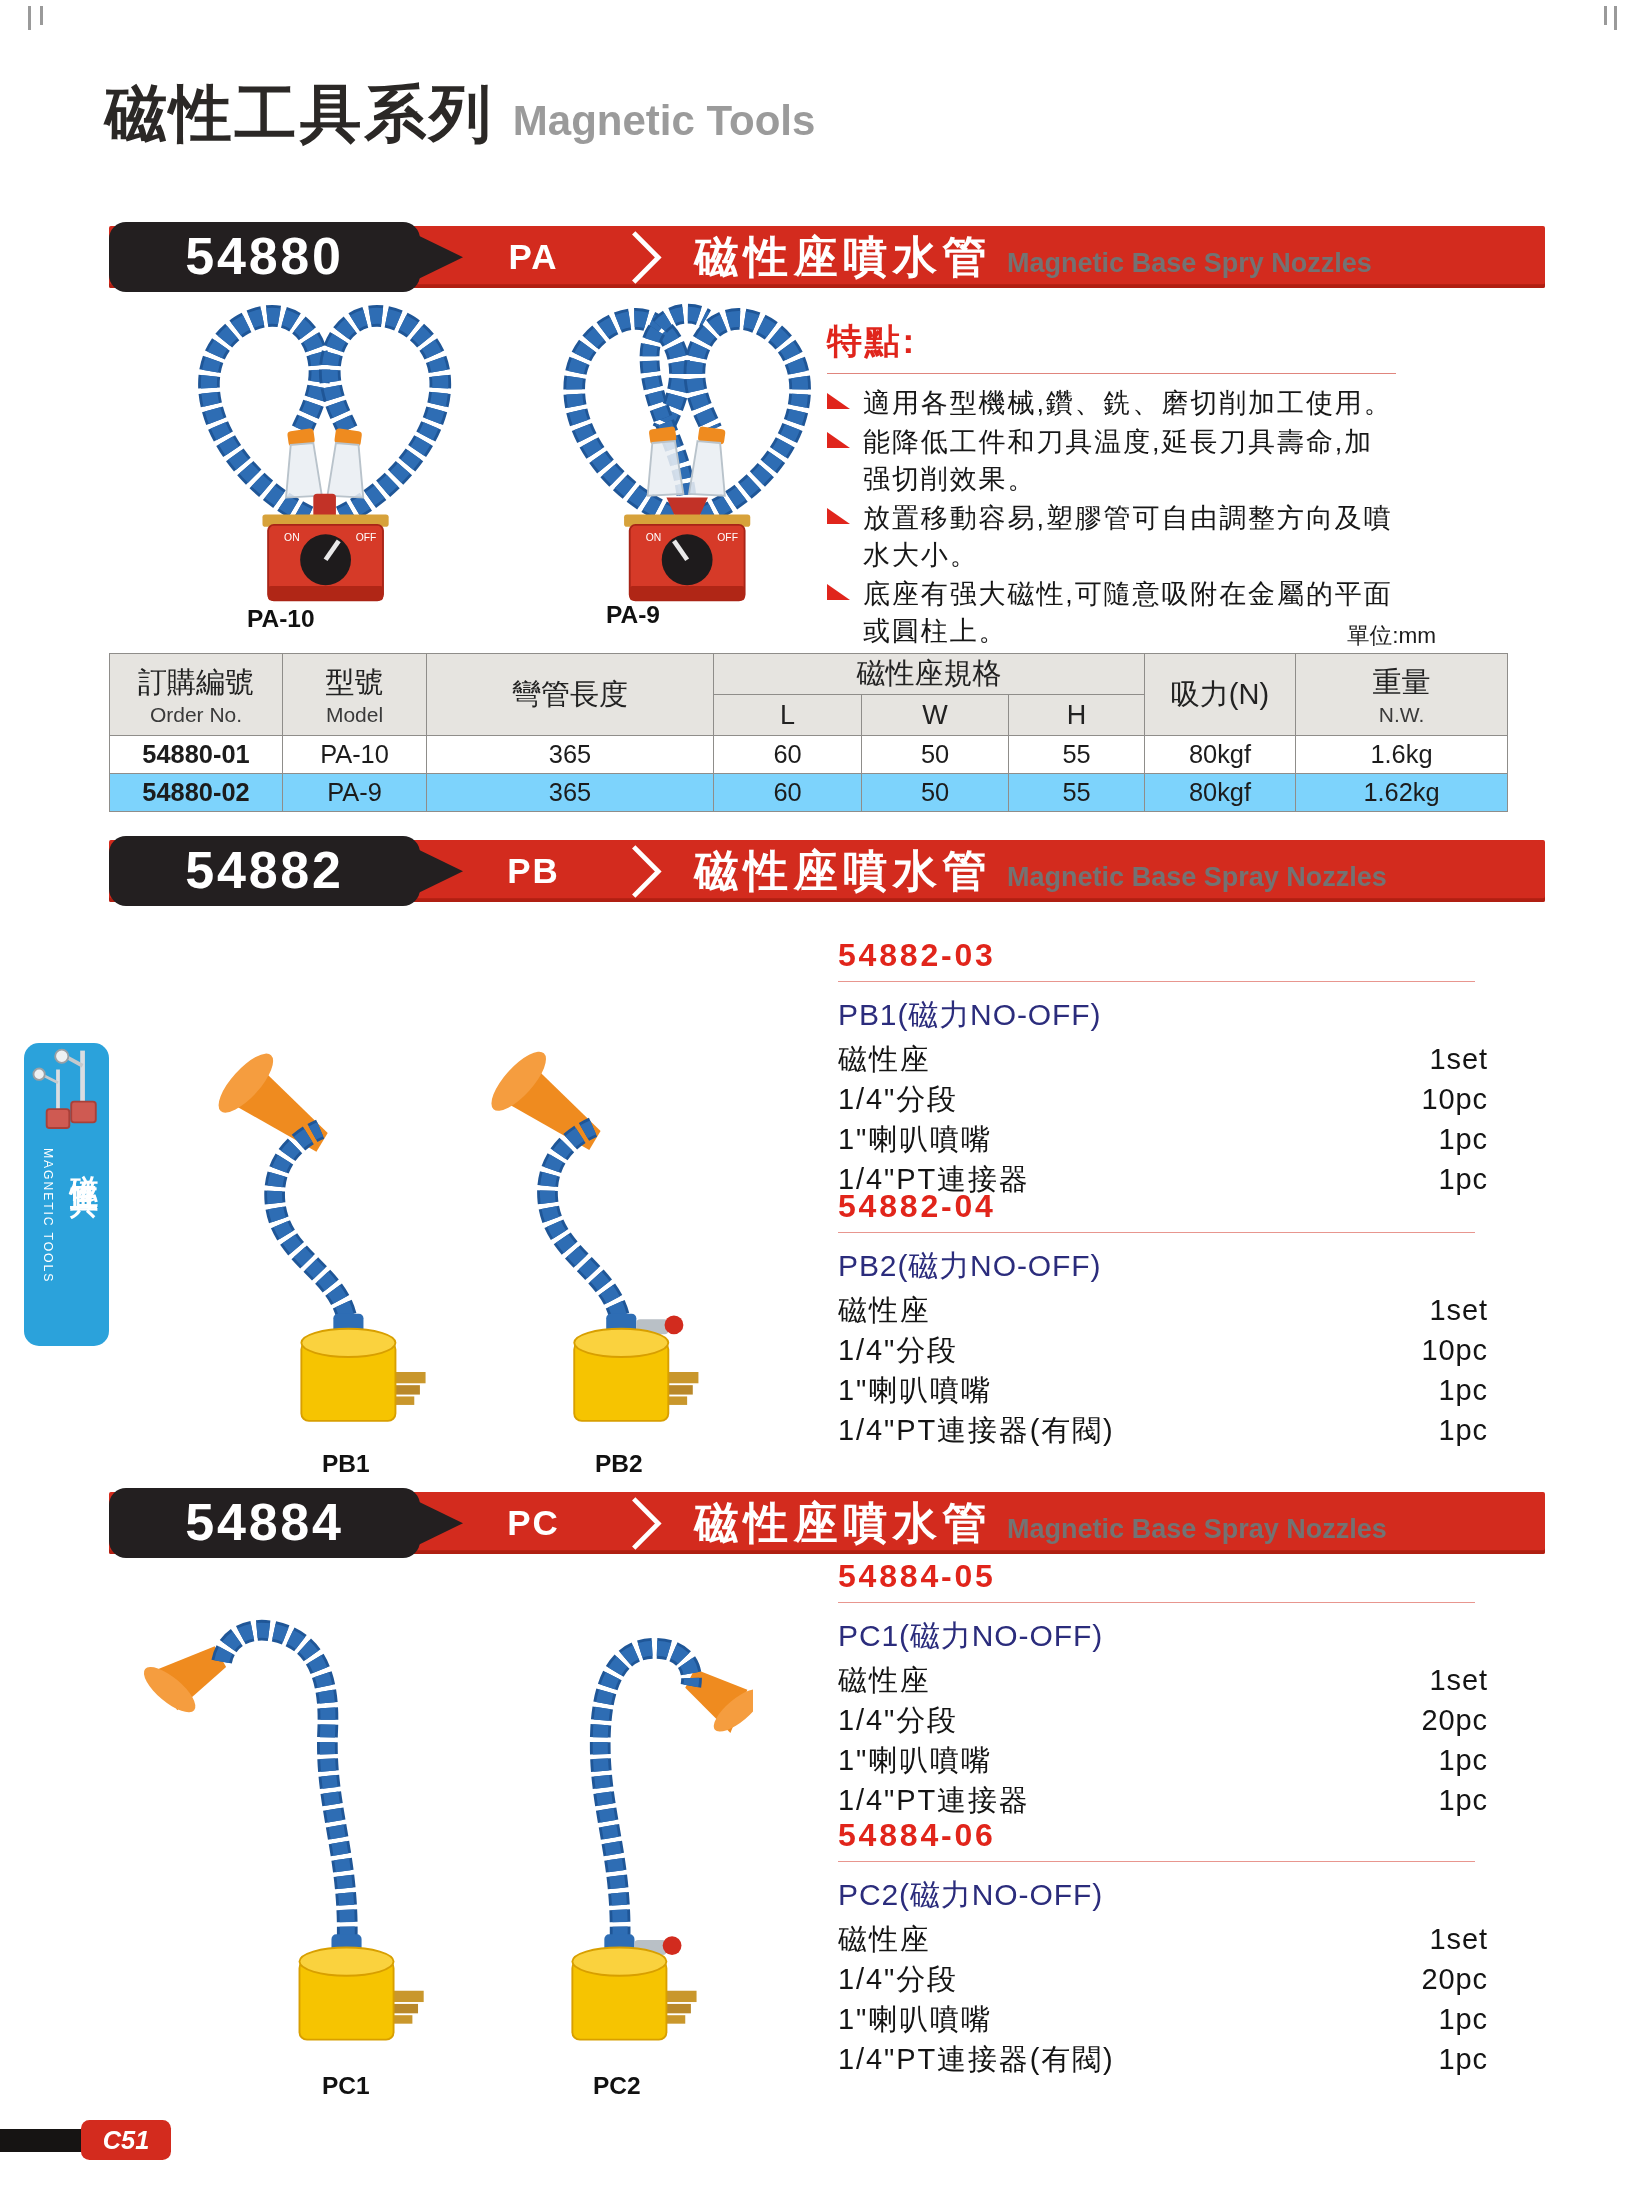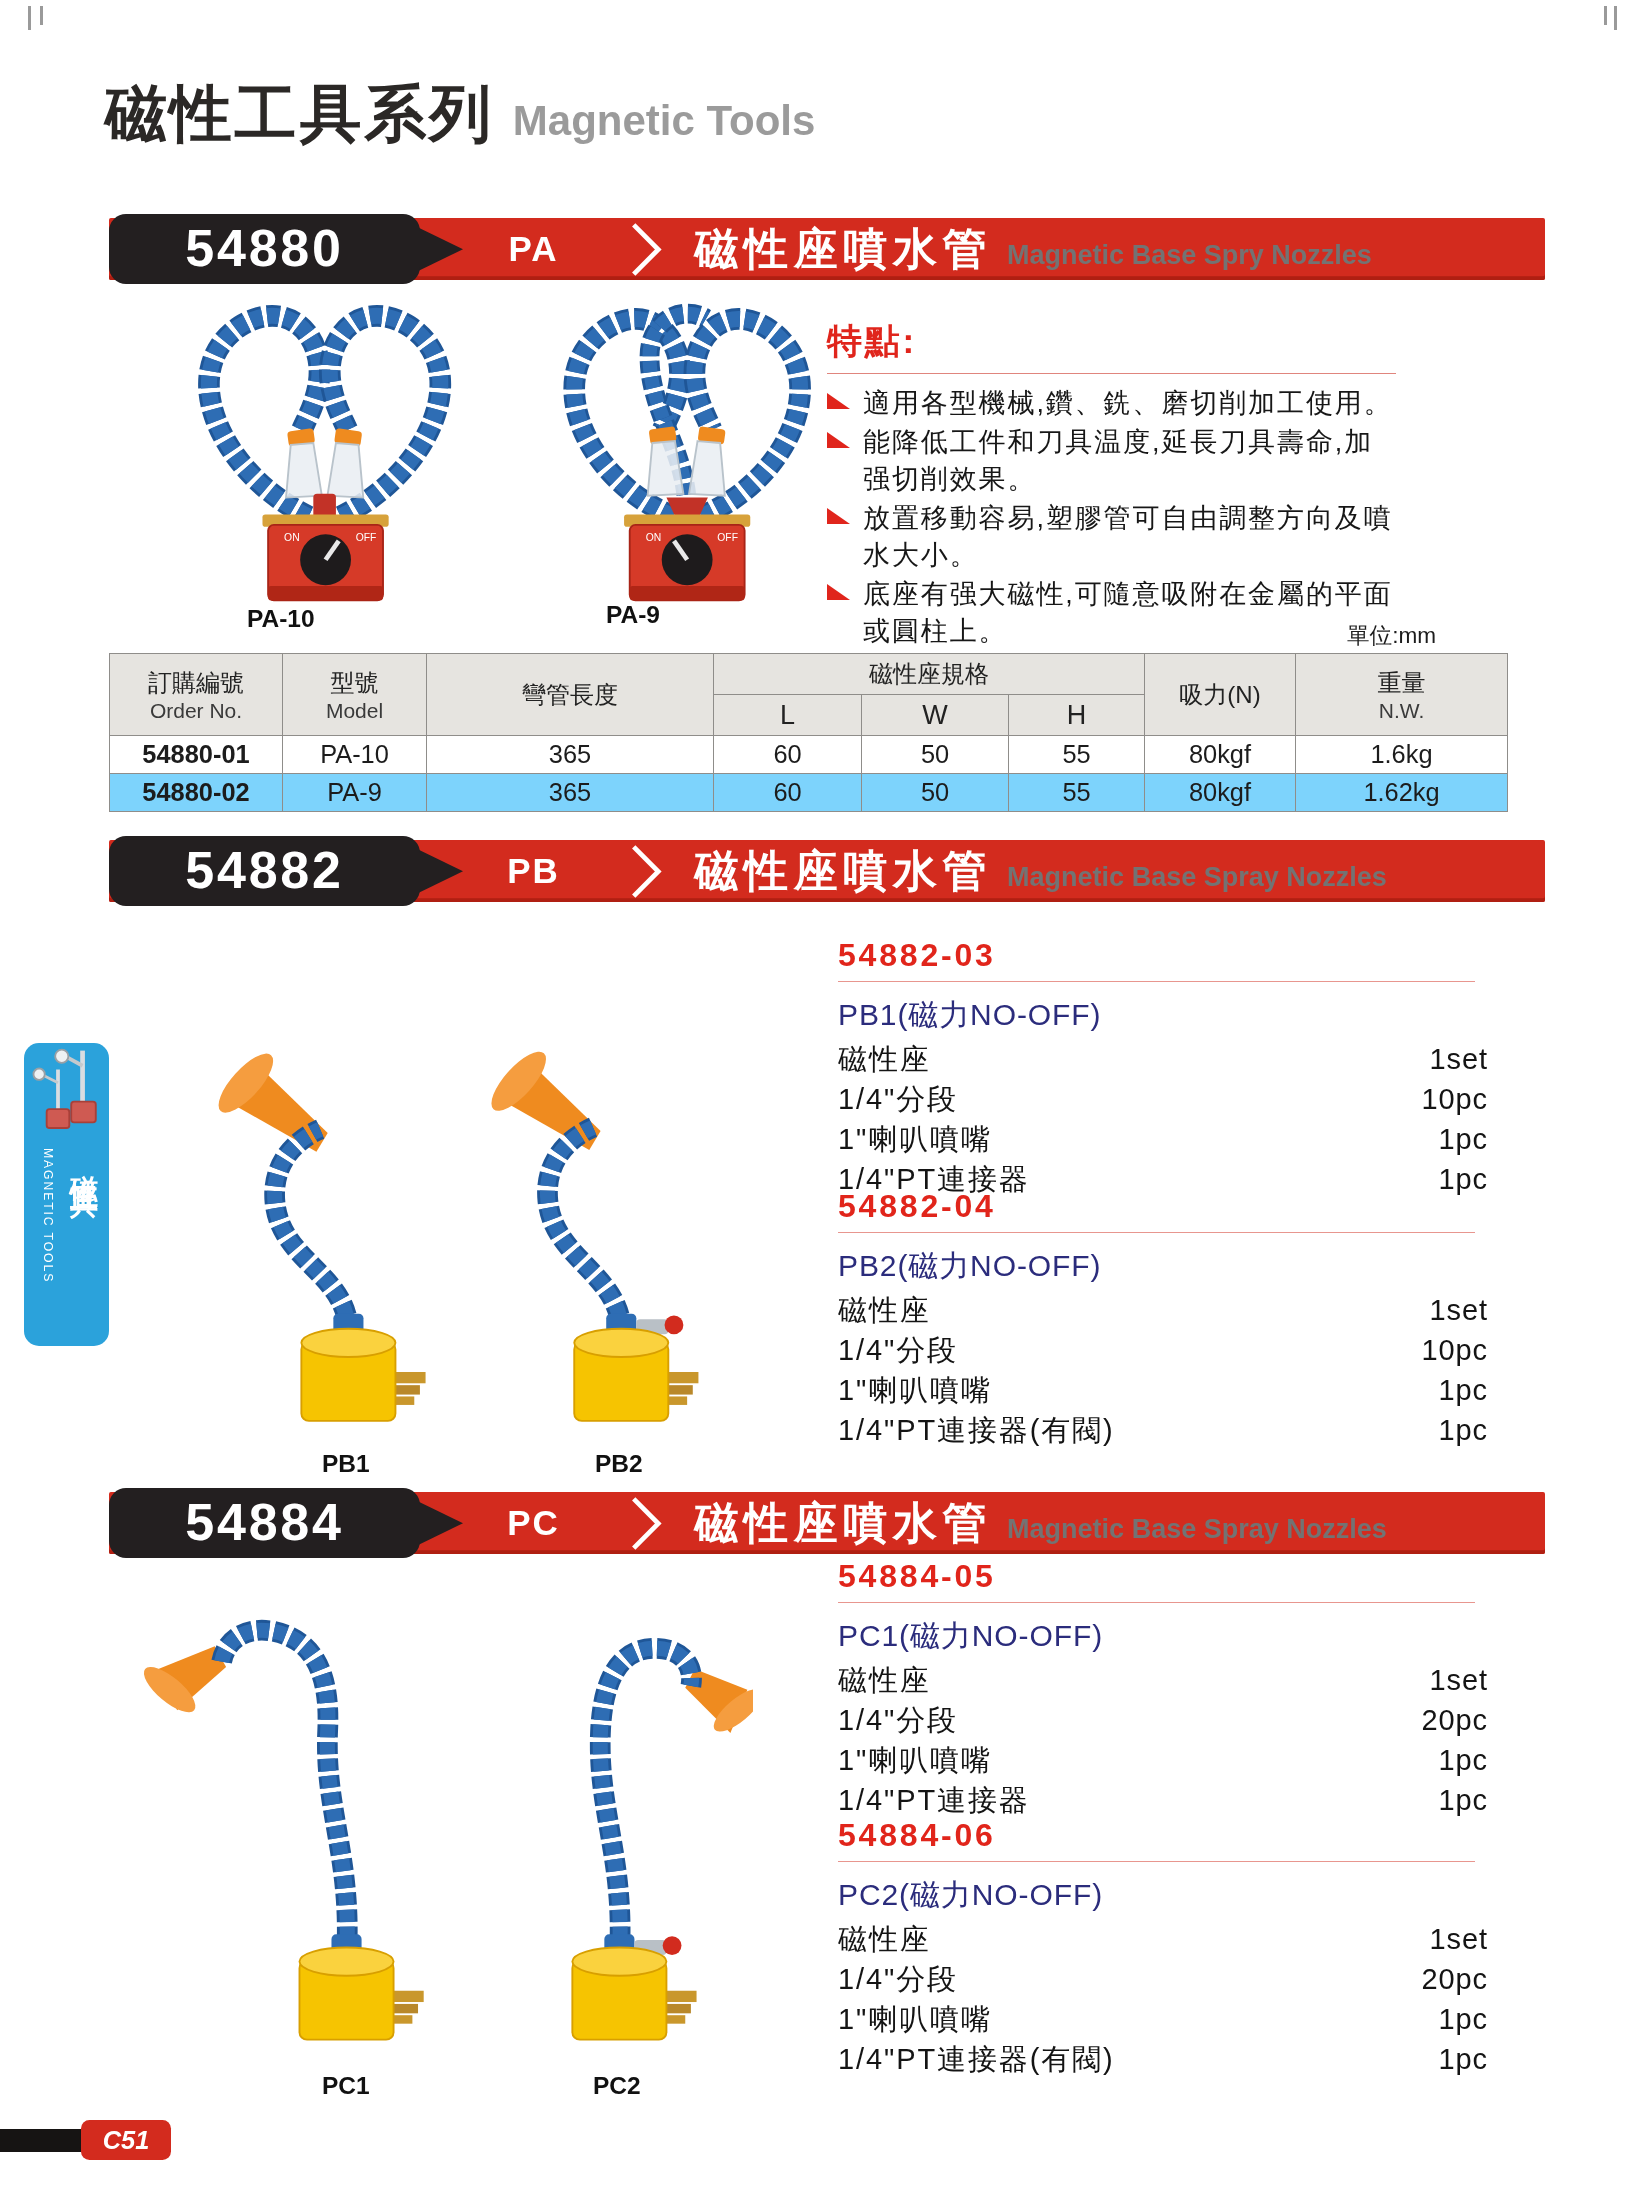--- a/index.html
+++ b/index.html
@@ -38,21 +38,21 @@
                     color:#171717;letter-spacing:1.9px;margin-bottom:1.9px;}
   .tri{position:absolute;left:0;top:7.5px;width:0;height:0;
        border-bottom:16px solid #e0251c;border-right:23.5px solid transparent;}
   .unit-note{position:absolute;left:1347px;top:620px;font-size:22.6px;color:#1c1c1c;}
 
   
   .spec-table{position:absolute;left:109px;top:653px;border-collapse:collapse;table-layout:fixed;}
   .spec-table th,.spec-table td{border:0.9px solid #8f8d8a;text-align:center;vertical-align:middle;padding:0;}
   .spec-table{border:1.9px solid #77756f;}
   .spec-table th{background:#e6e4e0;font-weight:normal;}
-  .hzh{font-size:24px;color:#222;}
+  .hzh{font-size:29px;color:#222;}
   .hen{font-size:21px;color:#3a3a3a;}
   .hletter{font-size:27px;font-weight:bold;color:#222;}
   .spec-table td{font-size:25.4px;height:37px;background:#fff;}
   .spec-table tr.alt td{background:#7dd3fc;}
   td.ord{font-weight:bold;}
 
   
   .parts{position:absolute;left:838px;width:650px;}
   .ps-code{font-size:32px;font-weight:bold;color:#e1251b;letter-spacing:2.8px;}
   .ps-rule{margin-top:6.6px;height:1.9px;background:#e8968f;width:637px;}
@@ -87,21 +87,21 @@
 
   <div class="mark" style="left:28px;top:5.6px;width:2.8px;height:24.5px;"></div>
   <div class="mark" style="left:40px;top:5.6px;width:2.8px;height:19px;"></div>
   <div class="mark" style="left:1604px;top:5.6px;width:2.8px;height:19px;"></div>
   <div class="mark" style="left:1614px;top:5.6px;width:2.8px;height:24.5px;"></div>
 
   <div class="title-row">
     <span class="title-zh">磁性工具系列</span><span class="title-en">Magnetic Tools</span>
   </div>
 
-  <div class="banner" style="top:218px;">
+  <div class="banner" style="top:226px;">
     <div class="banner-bar"></div>
     <div class="banner-point"></div>
     <div class="banner-code">54880</div>
     <div class="banner-content">
       <span class="banner-series">PA</span>
       <svg class="banner-chevron" width="34" height="55" viewBox="0 0 36 58">
         <polyline points="5,3 31,29 5,55" fill="none" stroke="#ffffff" stroke-width="5"></polyline>
       </svg>
       <span class="banner-zh">磁性座噴水管</span>
       <span class="banner-en">Magnetic Base Spry Nozzles</span>

